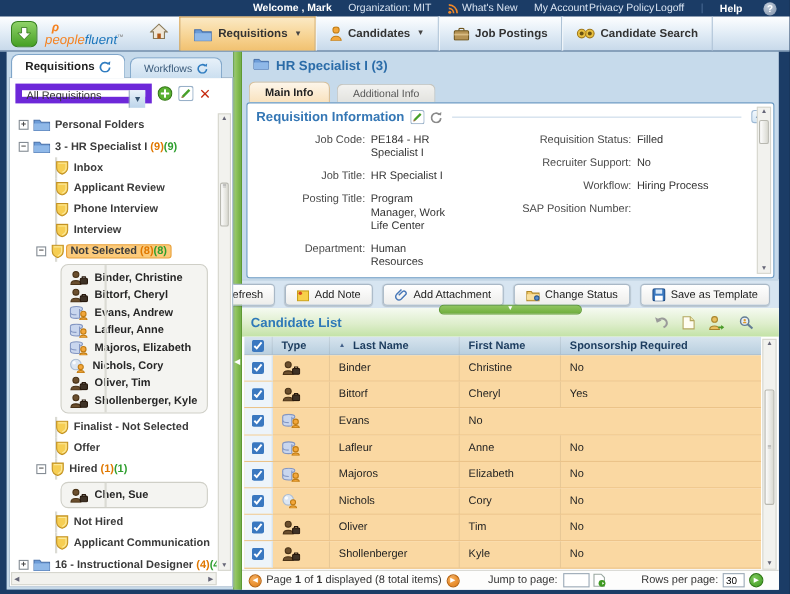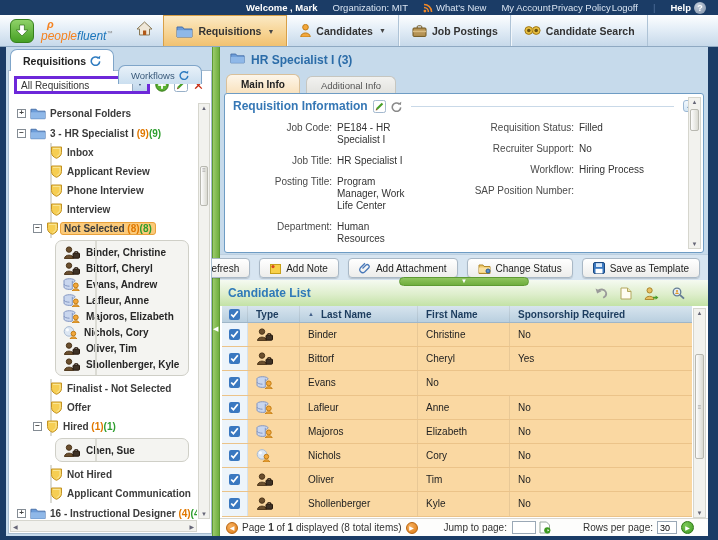--- a/index.html
+++ b/index.html
@@ -4,21 +4,21 @@
 <style>
   *{box-sizing:border-box;margin:0;padding:0}
   html,body{background:#0e2746}
   #app{position:relative;width:718px;height:540px;background:#1B3C66;font-family:"Liberation Sans","DejaVu Sans",sans-serif;overflow:hidden;margin:0 auto}
   
   .topbar{position:absolute;top:0;left:0;right:0;height:15px;display:flex;align-items:center;justify-content:flex-end;gap:15px;padding-right:12px;font-size:9.5px;color:#D9E4F2}
   .topbar .welcome{font-weight:bold;color:#FFFFFF}
   .topbar .tlink{color:#D9E4F2;cursor:pointer;white-space:nowrap}
   .rsswrap{display:inline-flex;align-items:center;gap:3px}
   .tb-div{color:#51719C}
-  .helpwrap{display:inline-flex;align-items:center;gap:3px;font-weight:bold;color:#fff}
+  .helpwrap{display:inline-flex;align-items:flex-end;gap:19px;font-weight:bold;color:#fff}
   .help-q{display:inline-block;width:12px;height:12px;border-radius:50%;background:radial-gradient(circle at 35% 30%,#C3CEDC,#7E90A8);color:#fff;font-size:9px;font-weight:bold;text-align:center;line-height:12px}
   
   .navbar{position:absolute;top:15px;left:0;right:0;height:32px;background:linear-gradient(180deg,#FDFEFF 0%,#E4EEF7 45%,#C7D9EA 100%);border-bottom:1px solid #8FA9C2;display:flex;align-items:stretch}
   .brand{display:flex;align-items:center;gap:7px;padding:0 14px 0 10px}
   .logobox{width:24px;height:24px;border-radius:6px;background:linear-gradient(180deg,#8FD268,#46A024);border:1px solid #35801C;display:flex;align-items:center;justify-content:center}
   .brandtxt{display:flex;flex-direction:column;line-height:9px}
   .rho{color:#F58220;font-size:11px;font-weight:bold;font-style:italic;margin-left:6px}
   .bt2{font-size:12px;font-style:italic;letter-spacing:0}
   .bt2 .p1{color:#F58220}
   .bt2 .p2{color:#1B75BB;font-weight:normal}
@@ -26,24 +26,24 @@
   .homebtn{display:flex;align-items:center;padding:0 10px;cursor:pointer}
   .navtab{display:flex;align-items:center;gap:5px;padding:0 12px;font-size:10.5px;font-weight:bold;color:#333;border-right:1px solid #AEC3D6;border-left:1px solid #F2F7FB;cursor:pointer;white-space:nowrap}
   .navtab.active{background:linear-gradient(180deg,#FBE9C4 0%,#F7D494 55%,#F1C170 100%);border:1px solid #D8A048;border-bottom:none}
   .caret{font-size:7px;color:#444;margin-left:1px}
   
   .workspace{position:absolute;left:6px;top:47px;width:702px;height:489px;background:#C6DAEB}
   
   .side-tabs{position:absolute;left:4px;top:2px;display:flex;gap:4px;z-index:3}
   .stab{height:22px;display:flex;align-items:center;gap:4px;padding:0 12px;border:1px solid #7FA5C9;border-bottom:none;border-radius:7px 7px 0 0;cursor:pointer}
   .stab.on{background:#FFFFFF;font-weight:bold;font-size:10.5px;color:#222}
-  .stab.off{background:linear-gradient(180deg,#E8F1F9,#CBDFF0);font-size:9.5px;color:#3A5A7A;margin-top:16px;height:19px}
+  .stab.off{background:linear-gradient(180deg,#E8F1F9,#CBDFF0);font-size:9.5px;color:#3A5A7A;margin-top:3px;height:19px}
   .sidepanel{position:absolute;left:2px;top:23px;width:204px;bottom:2px;background:#FFF;border:1px solid #A8BDD0;z-index:2}
   .side-toolbar{display:flex;align-items:center;gap:5px;padding:5px 4px 4px 5px}
-  .selectbox{width:136px;height:18px;border:3px solid #6d28d9;background:#fff;display:flex;align-items:flex-end;font-size:10px;color:#333;cursor:pointer}
+  .selectbox{width:124px;height:18px;border:6px solid #6d28d9;background:#fff;display:flex;align-items:flex-start;font-size:10px;color:#333;cursor:pointer}
   .selectbox .sv{flex:1;padding-left:4px;white-space:nowrap;overflow:hidden}
   .selarrow{width:15px;height:16px;background:linear-gradient(180deg,#E9F2FA,#BCD4EA);border-left:1px solid #96AAC0;font-size:8px;color:#33506E;display:flex;align-items:center;justify-content:center}
   .tool-ic{cursor:pointer;display:inline-flex;align-items:center}
   .redx{color:#C62A10;font-weight:bold;font-size:13px;line-height:13px}
   .tree{position:absolute;left:2px;right:14px;top:32px;bottom:14px;overflow:hidden;font-size:10px;font-weight:bold}
   .trow{display:flex;align-items:center;gap:4px;position:relative;cursor:pointer}
   .l0{padding-left:6px;height:20px}
   .l1{padding-left:22px;height:19px}
   .trunk::before{content:"";position:absolute;left:39px;top:0;height:100%;width:2px;background:#DBDBD4}
   .spacer{flex:0 0 13px}

